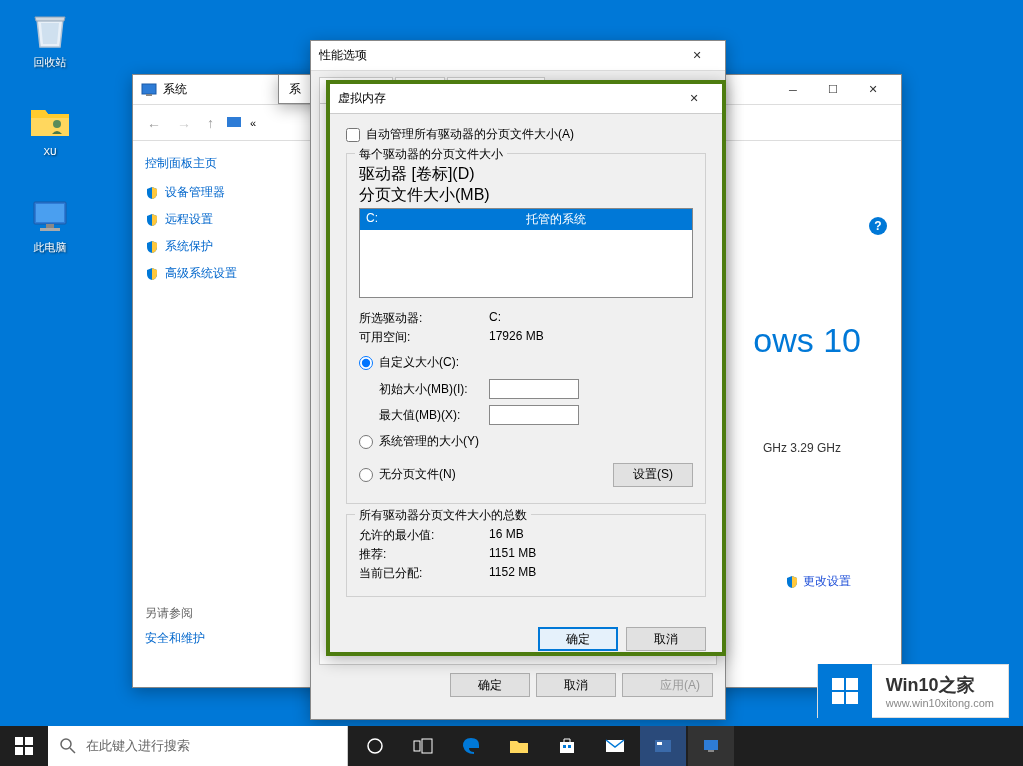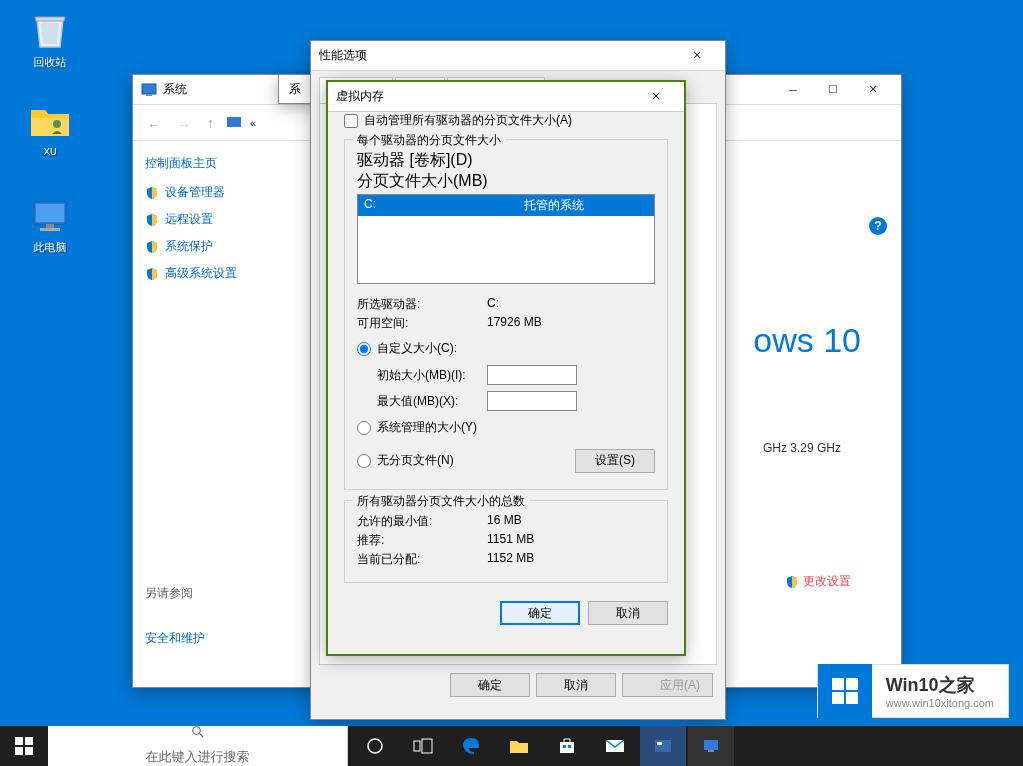--- a/index.html
+++ b/index.html
@@ -23,40 +23,40 @@
 .sys-nav { height: 36px; border-bottom: 1px solid #ddd; display: flex; align-items: center; padding: 0 10px; gap: 8px; }
 .nav-arrow { font-size: 14px; color: #999; cursor: pointer; padding: 4px; }
 .sys-body { display: flex; height: calc(100% - 66px); gap: 8px; }
 .sys-sidebar { width: 150px; padding: 14px 12px; font-size: 12px; }
 .sys-sidebar .heading { color: #0066cc; margin-bottom: 12px; }
 .sidebar-link { display: flex; align-items: center; gap: 6px; color: #0066cc; margin-bottom: 10px; cursor: pointer; font-size: 12px; }
 .shield-ico { width: 14px; height: 14px; }
 .sys-main { flex: 1; padding: 16px; position: relative; }
 .win10-logo { position: absolute; right: 40px; top: 180px; font-size: 34px; color: #0078D7; font-weight: 300; }
 .ghz { position: absolute; right: 60px; top: 300px; font-size: 12px; color: #333; }
-.change-link { position: absolute; right: 50px; top: 432px; font-size: 12px; color: #ef4444; display: flex; align-items: center; gap: 4px; cursor: pointer; }
+.change-link { position: absolute; right: 50px; top: 432px; font-size: 12px; color: #1d4ed8; display: flex; align-items: center; gap: 4px; cursor: pointer; }
 .seealso { position: absolute; bottom: 40px; left: 12px; font-size: 12px; }
-.seealso .h { color: #666; margin-bottom: 28px; }
+.seealso .h { color: #666; margin-bottom: 8px; }
 .seealso .lnk { color: #0066cc; cursor: pointer; }
 .help-icon { position: absolute; right: 14px; top: 76px; width: 18px; height: 18px; background: #0078D7; color: #fff; border-radius: 50%; text-align: center; font-size: 12px; line-height: 18px; font-weight: bold; cursor: pointer; }
 
 
 .perf-window { left: 310px; top: 40px; width: 416px; height: 680px; background: #f0f0f0; }
 .perf-window .titlebar { background: #fff; }
 .perf-tabs { display: flex; padding: 6px 8px 0; font-size: 12px; }
 .perf-tab { padding: 4px 12px; border: 1px solid #ccc; background: #fff; margin-right: 2px; cursor: pointer; border-bottom: none; }
 .perf-content { background: #fff; margin: 0 8px 8px; border: 1px solid #ccc; padding: 12px; height: 562px; }
 .perf-buttons { display: flex; justify-content: flex-end; gap: 6px; padding: 0 12px 10px; }
 .btn { min-width: 80px; height: 24px; font-size: 12px; border: 1px solid #adadad; background: #e1e1e1; cursor: pointer; padding: 0 12px; }
 .btn.disabled { color: #999; padding-left: 37px; }
 
 
-.vm-window { left: 326px; top: 80px; width: 360px; height: 576px; background: #f0f0f0; border: 2px solid #4d7c0f; }
+.vm-window { left: 326px; top: 80px; width: 400px; height: 576px; background: #f0f0f0; border: 4px solid #4d7c0f; }
 .vm-window .titlebar { background: #fff; height: 30px; border-bottom: 1px solid #ccc; }
-.vm-body { padding: 0 16px; font-size: 12px; color: #000; }
+.vm-body { padding: 12px 16px; font-size: 12px; color: #000; }
 .vm-check { display: flex; align-items: center; gap: 6px; margin-bottom: 10px; }
 .vm-check input { width: 14px; height: 14px; }
 .groupbox { border: 1px solid #d0d0d0; padding: 10px 12px 12px; margin-bottom: 10px; position: relative; }
 .groupbox .legend { position: absolute; top: -8px; left: 8px; background: #f0f0f0; padding: 0 4px; font-size: 12px; }
 .drive-header { display: flex; font-size: 16px; margin-bottom: 2px; flex-direction: column; }
 .drive-header span:first-child { width: 160px; }
 .drive-list { border: 1px solid #888; height: 90px; background: #fff; overflow: auto; }
 .drive-row { display: flex; padding: 2px 6px; font-size: 12px; cursor: pointer; }
 .drive-row.selected { background: #0078d7; color: #fff; }
 .drive-row span:first-child { width: 160px; }
@@ -66,21 +66,21 @@
 .radio-row input[type=radio] { width: 14px; height: 14px; }
 .size-row { display: flex; align-items: center; margin: 6px 0 6px 20px; font-size: 12px; }
 .size-row .lbl { width: 110px; }
 .size-row input { width: 90px; height: 20px; border: 1px solid #888; padding: 0 4px; font-size: 12px; }
 .vm-buttons { display: flex; justify-content: flex-end; gap: 8px; padding: 8px 16px 12px; }
 .btn.primary { border: 2px solid #0078d7; background: #e5f1fb; }
 
 
 .taskbar { position: absolute; bottom: 0; left: 0; right: 0; height: 40px; background: #1f1f1f; display: flex; align-items: center; color: #fff; }
 .start-btn { width: 48px; height: 40px; display: flex; align-items: center; justify-content: center; cursor: pointer; }
-.search-box { width: 300px; height: 40px; background: #fff; display: flex; align-items: center; padding: 0 12px; font-size: 13px; color: #666; gap: 10px; cursor: text; border-right: 1px solid #ccc; flex-direction: column; }
+.search-box { width: 300px; height: 40px; background: #fff; display: flex; align-items: center; padding: 0 12px; font-size: 13px; color: #666; gap: 10px; cursor: text; border-right: 1px solid #ccc; }
 .task-icons { display: flex; align-items: center; gap: 2px; margin-left: 4px; }
 .task-icon { width: 46px; height: 40px; display: flex; align-items: center; justify-content: center; cursor: pointer; }
 
 
 .watermark { position: absolute; right: 14px; bottom: 48px; background: #fff; display: flex; align-items: center; height: 54px; border: 1px solid #ddd; }
 .watermark .wm-logo { width: 54px; height: 54px; background: #0078d7; display: flex; align-items: center; justify-content: center; }
 .watermark .wm-text { padding: 4px 14px; }
 .watermark .wm-title { font-size: 18px; color: #333; font-weight: 600; }
 .watermark .wm-url { font-size: 11px; color: #888; }
 

